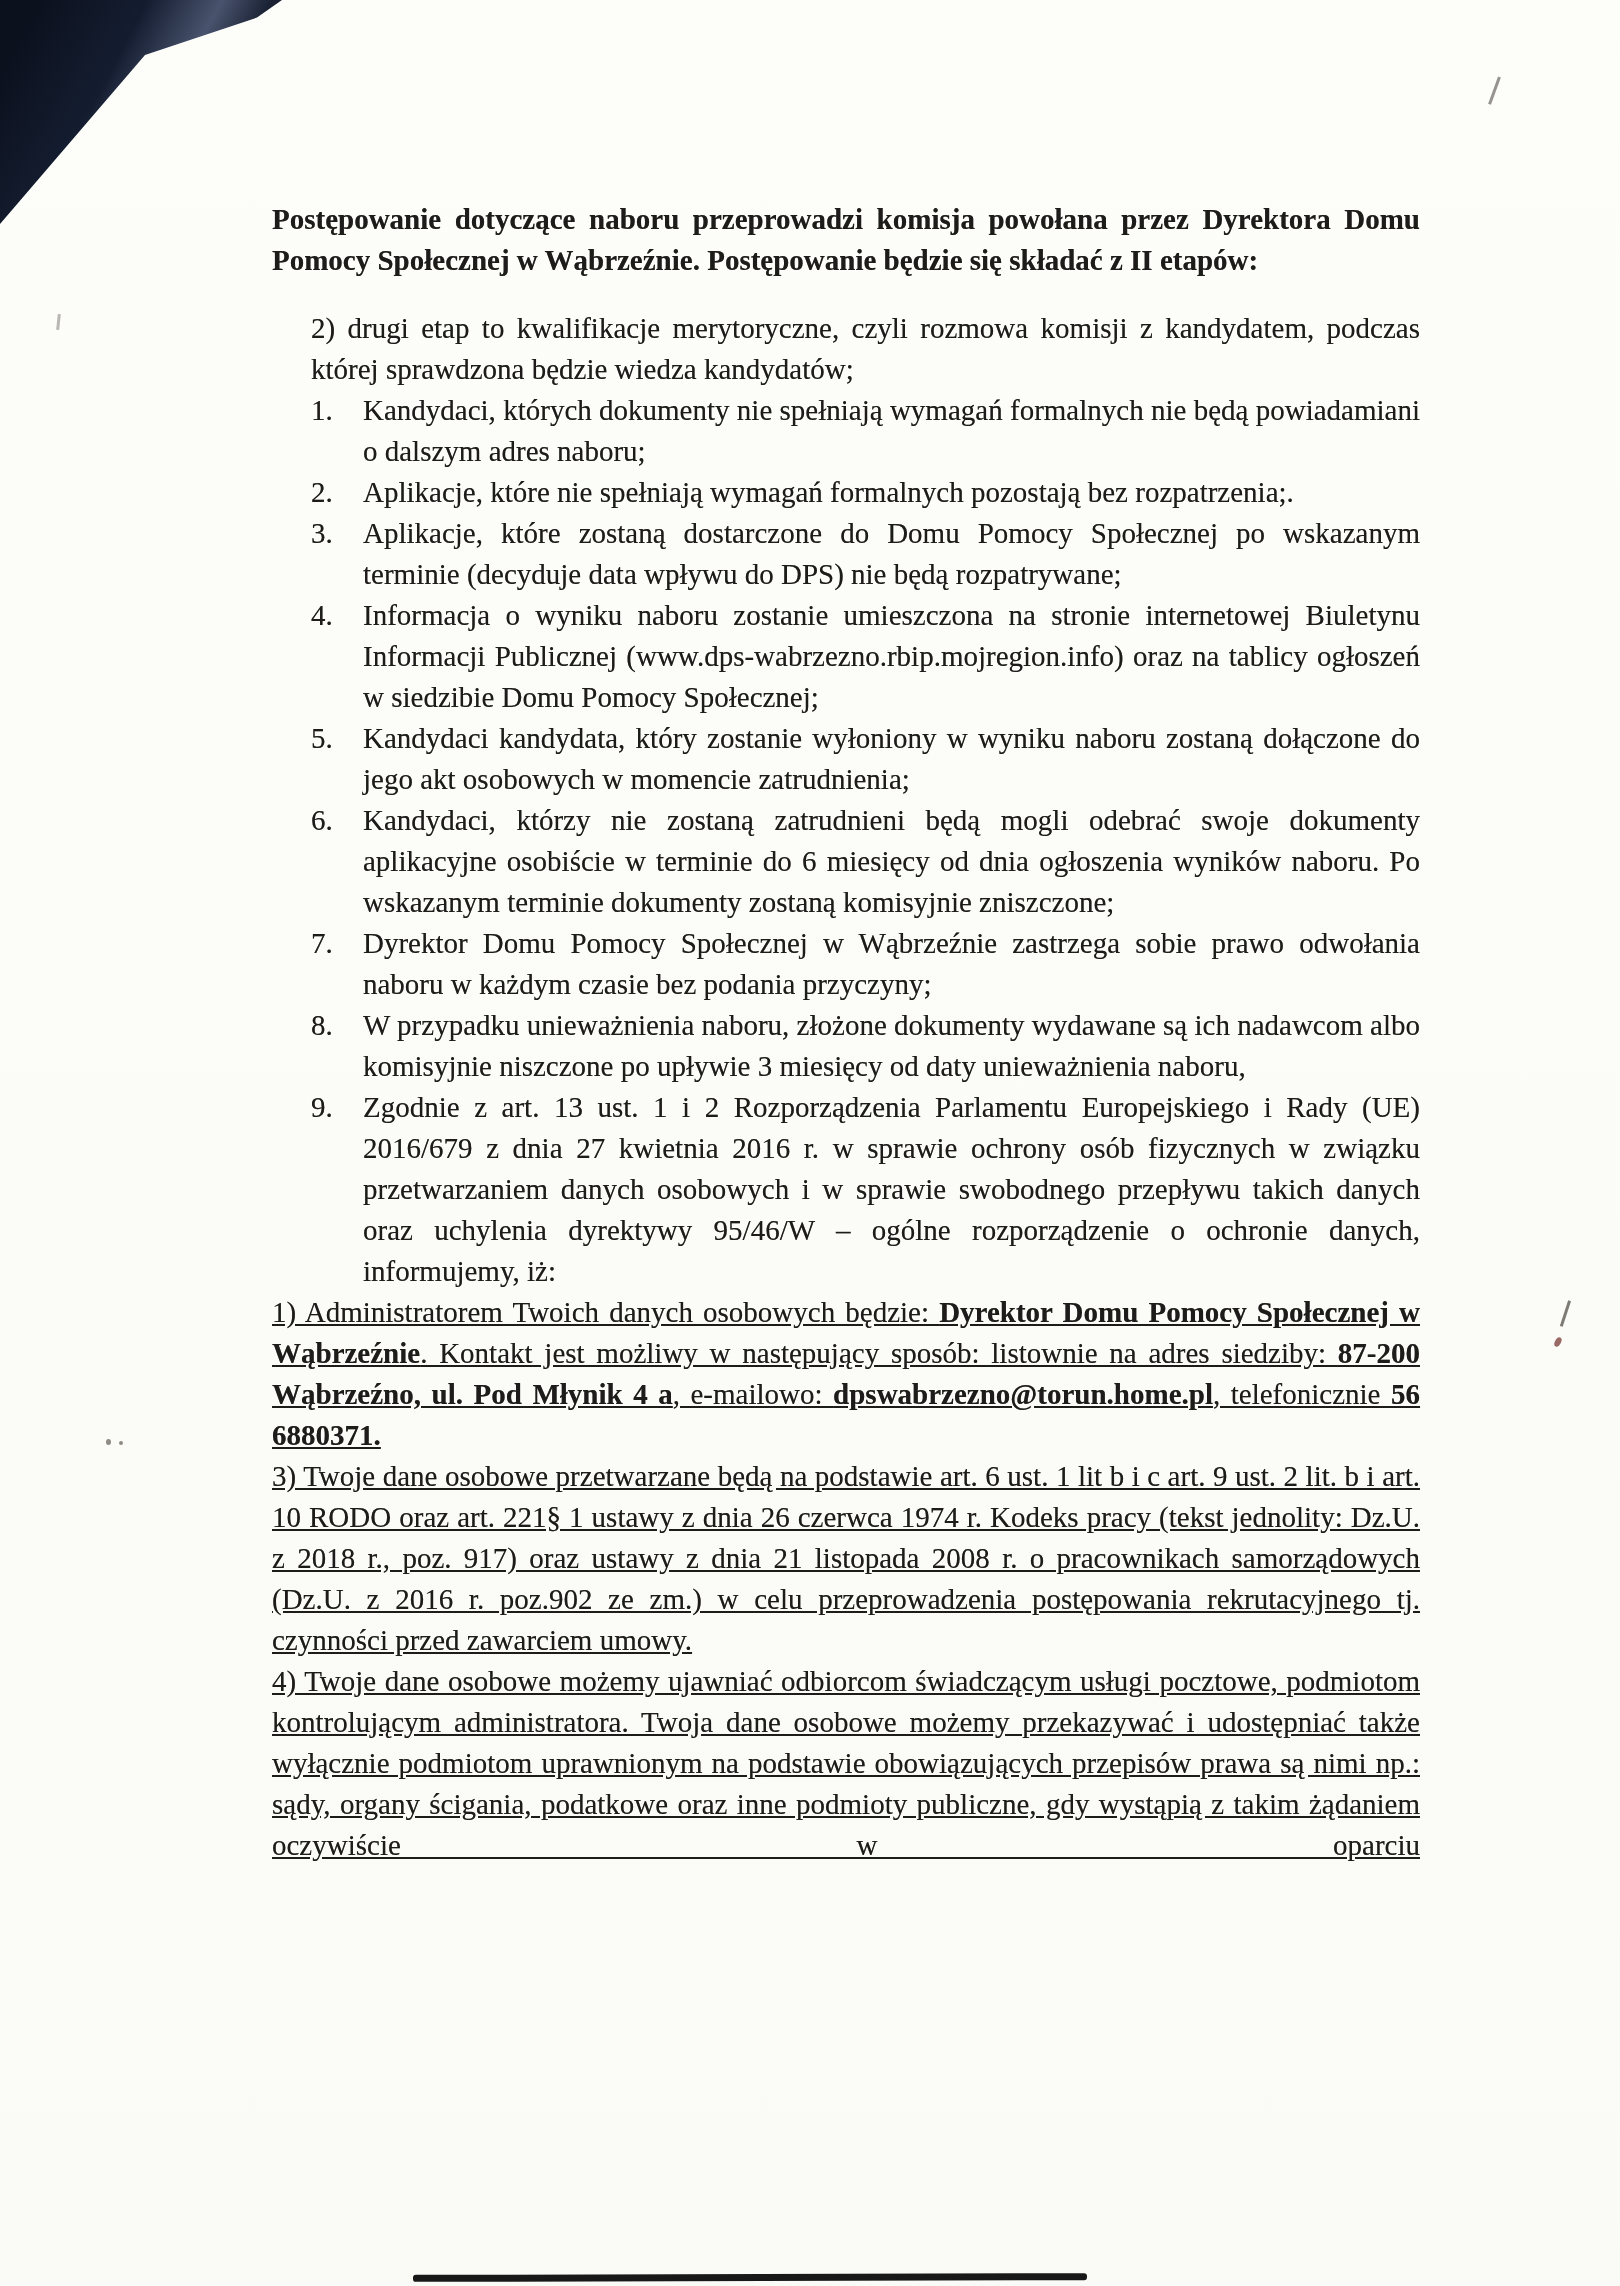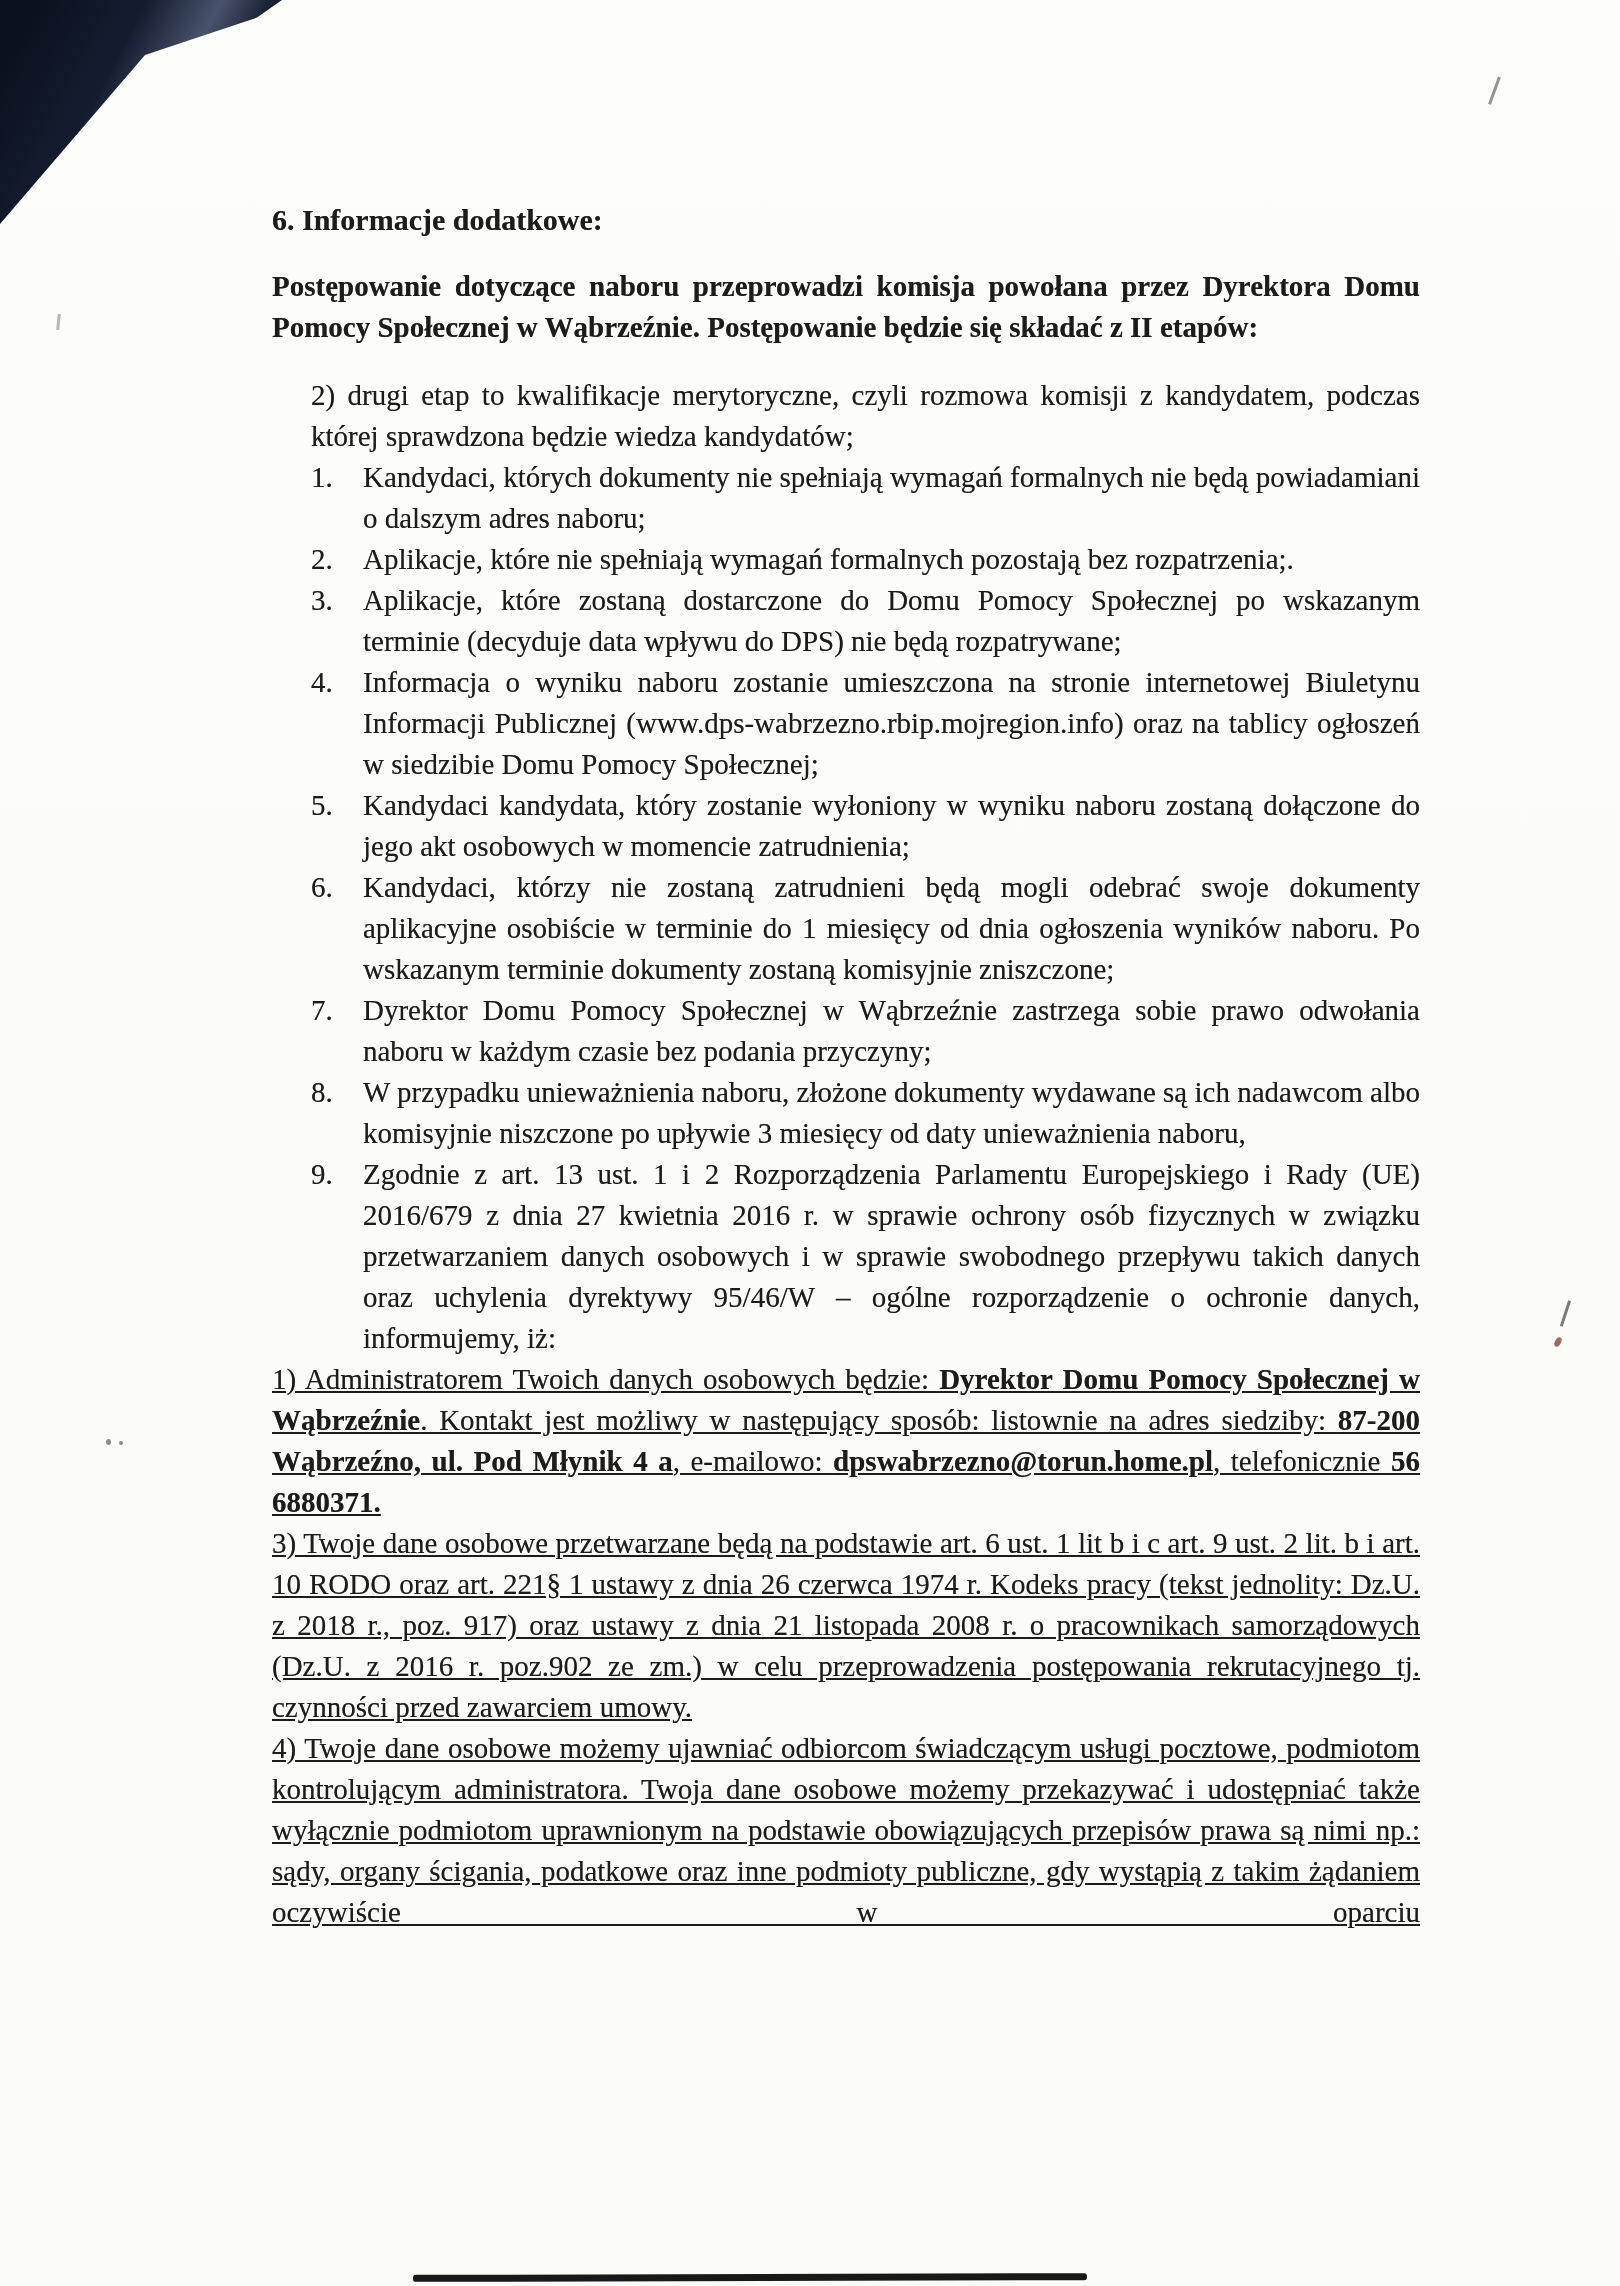--- a/index.html
+++ b/index.html
@@ -45,21 +45,20 @@
 </head>
 <body>
 
 <div class="page">
 
   <div class="corner"></div>
   <div class="speck-top-left"></div>
 
   <div class="content">
 
-    <h1 class="heading">6. Informacje dodatkowe:</h1>
 
     <p class="para mb">Postępowanie dotyczące naboru przeprowadzi komisja powołana przez Dyrektora Domu Pomocy Społecznej w Wąbrzeźnie. Postępowanie będzie się składać z II etapów:</p>
 
 
     <div class="stage2">
       <p class="para">2) drugi etap to kwalifikacje merytoryczne, czyli rozmowa komisji z kandydatem, podczas której sprawdzona będzie wiedza kandydatów;</p>
 
       <div>
 
       <div class="li">
@@ -77,21 +76,21 @@
           <div class="li">
             <span class="num">4.</span>
             <span class="txt">Informacja o wyniku naboru zostanie umieszczona na stronie internetowej Biuletynu Informacji Publicznej (www.dps-wabrzezno.rbip.mojregion.info) oraz na tablicy ogłoszeń w siedzibie Domu Pomocy Społecznej;</span>
           </div>
           <div class="li">
             <span class="num">5.</span>
             <span class="txt">Kandydaci kandydata, który zostanie wyłoniony w wyniku naboru zostaną dołączone do jego akt osobowych w momencie zatrudnienia;</span>
           </div>
           <div class="li">
             <span class="num">6.</span>
-            <span class="txt">Kandydaci, którzy nie zostaną zatrudnieni będą mogli odebrać swoje dokumenty aplikacyjne osobiście w terminie do 1 miesięcy od dnia ogłoszenia wyników naboru. Po wskazanym terminie dokumenty zostaną komisyjnie zniszczone;</span>
+            <span class="txt">Kandydaci, którzy nie zostaną zatrudnieni będą mogli odebrać swoje dokumenty aplikacyjne osobiście w terminie do 6 miesięcy od dnia ogłoszenia wyników naboru. Po wskazanym terminie dokumenty zostaną komisyjnie zniszczone;</span>
           </div>
           <div class="li">
             <span class="num">7.</span>
             <span class="txt">Dyrektor Domu Pomocy Społecznej w Wąbrzeźnie zastrzega sobie prawo odwołania naboru w każdym czasie bez podania przyczyny;</span>
           </div>
           <div class="li">
             <span class="num">8.</span>
             <span class="txt">W przypadku unieważnienia naboru, złożone dokumenty wydawane są ich nadawcom albo komisyjnie niszczone po upływie 3 miesięcy od daty unieważnienia naboru,</span>
           </div>
           <div class="li">

